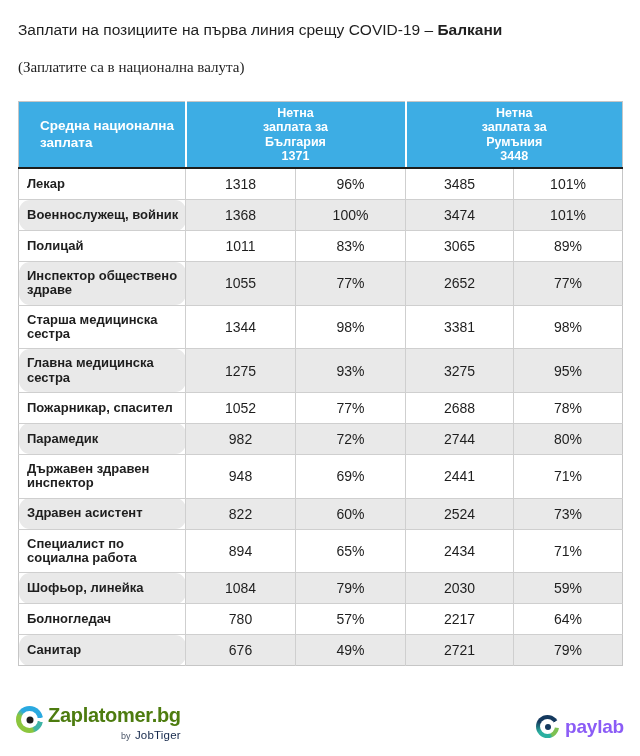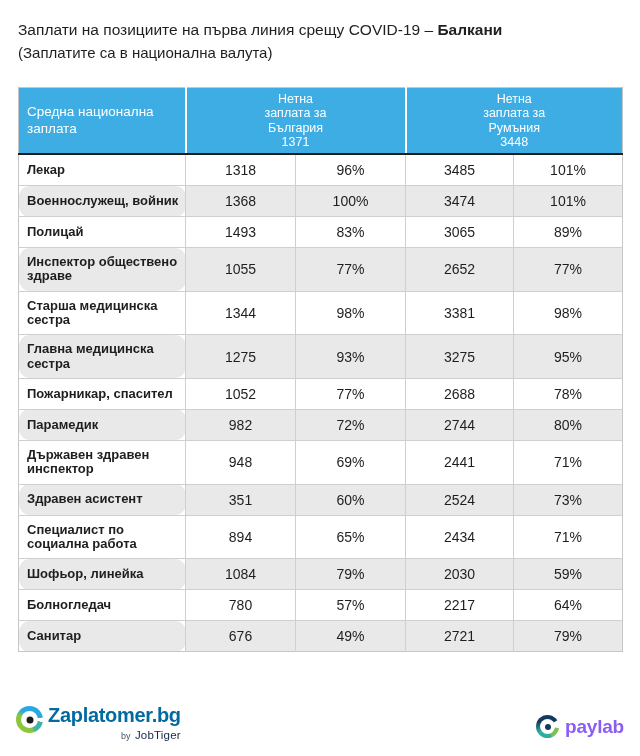--- a/index.html
+++ b/index.html
@@ -5,41 +5,41 @@
   * { margin:0; padding:0; box-sizing:border-box; }
   html,body { background:#f6f6f6; }
   body { font-family:"Liberation Sans", sans-serif; }
   .page {
     position:relative; width:640px; height:756px; background:#ffffff;
     margin:0 auto; overflow:hidden;
   }
   .title-block { padding:20px 18px 0 18px; }
   .page-title { font-size:15.5px; color:#1f1f1f; line-height:1.35; }
   .page-title .hl { font-weight:bold; }
-  .page-subtitle { font-size:15px; color:#1f1f1f; line-height:1.35; margin-top:2px; }
+  .page-subtitle { font-size:15px; color:#1f1f1f; line-height:1.35; margin-top:16px;font-family:Liberation Serif, serif; }
 
   table.salary {
     border-collapse:collapse; table-layout:fixed;
     width:604px; margin:24px 18px 0 18px;
     border:1px solid #c6c6c6;
   }
   col.c-label { width:167px; }
   col.c-bg    { width:110px; }
   col.c-bgp   { width:110px; }
   col.c-ro    { width:108px; }
   col.c-rop   { width:109px; }
 
   thead th {
-    background:#3dade4; color:#ffffff; font-weight:normal;
+    background:#3dade4; color:#ffffff; font-weight:bold;
     font-size:12.5px; line-height:1.14; text-align:center;
     vertical-align:middle; padding:4px 2px;
     border-bottom:2px solid #1d1d1b;
   }
   thead th.th-first {
-    text-align:left; padding-left:8px; font-size:13.5px; line-height:1.2;
+    text-align:left; padding-left:21px; font-size:13.5px; line-height:1.2;
   }
   thead th + th { border-left:2px solid #ffffff; }
   .th-label { white-space:pre-line; }
 
   tbody td {
     font-size:14px; color:#1e1e1e; text-align:center; vertical-align:middle;
     padding:7px 4px; border-top:1px solid #cfcfcf; border-left:1px solid #cfcfcf;
   }
   tbody tr:first-child td { border-top:none; }
   tbody td.lbl {
@@ -57,21 +57,21 @@
   .ring { position:relative; border-radius:50%; display:inline-block; flex:none; }
   .ring::before { content:""; position:absolute; background:#ffffff; border-radius:50%; }
   .dot { position:absolute; top:50%; left:50%; transform:translate(-50%,-50%);
          border-radius:50%; z-index:2; }
   .zp-ring { width:27px; height:27px; margin-top:2px;
     background:conic-gradient(#2aa9e0 0 80deg, #ffffff 82deg 100deg,
       #3eb3a6 102deg 150deg, #8cc63e 165deg 290deg, #2aa9e0 320deg 360deg); }
   .zp-ring::before { inset:5px; }
   .zp-dot { width:7px; height:7px; background:#1c1c1c; }
   .zp-text { display:flex; flex-direction:column; }
-  .zp-name { font-size:20px; font-weight:bold; color:#0369a1; letter-spacing:-0.3px; line-height:1.1; }
+  .zp-name { font-size:20px; font-weight:bold; color:#4d7c0f; letter-spacing:-0.3px; line-height:1.1; }
   .zp-by { align-self:flex-end; margin-top:0; line-height:1; }
   .zp-by .by { font-size:9px; color:#4a5568; }
   .zp-by .jt { font-size:11.5px; font-weight:normal; color:#15284b; letter-spacing:0.2px;text-align:center; }
 
   .brand-right { display:flex; align-items:center; gap:6px; cursor:pointer; padding-bottom:4px; }
   .pl-ring { width:23px; height:23px;
     background:conic-gradient(#14395e 0 55deg, #ffffff 60deg 95deg,
       #7dc152 100deg 150deg, #2bb0a0 165deg 235deg, #14395e 300deg 360deg); }
   .pl-ring::before { inset:4px; }
   .pl-dot { width:6px; height:6px; background:#14395e; }
@@ -122,21 +122,21 @@
       </tr>
       <tr>
         <td class="lbl">Военнослужещ, войник</td>
         <td>1368</td>
         <td>100%</td>
         <td>3474</td>
         <td>101%</td>
       </tr>
       <tr>
         <td class="lbl">Полицай</td>
-        <td>1493</td>
+        <td>1011</td>
         <td>83%</td>
         <td>3065</td>
         <td>89%</td>
       </tr>
       <tr>
         <td class="lbl">Инспектор обществено здраве</td>
         <td>1055</td>
         <td>77%</td>
         <td>2652</td>
         <td>77%</td>
@@ -171,21 +171,21 @@
       </tr>
       <tr>
         <td class="lbl">Държавен здравен инспектор</td>
         <td>948</td>
         <td>69%</td>
         <td>2441</td>
         <td>71%</td>
       </tr>
       <tr>
         <td class="lbl">Здравен асистент</td>
-        <td>351</td>
+        <td>822</td>
         <td>60%</td>
         <td>2524</td>
         <td>73%</td>
       </tr>
       <tr>
         <td class="lbl">Специалист по социална работа</td>
         <td>894</td>
         <td>65%</td>
         <td>2434</td>
         <td>71%</td>

